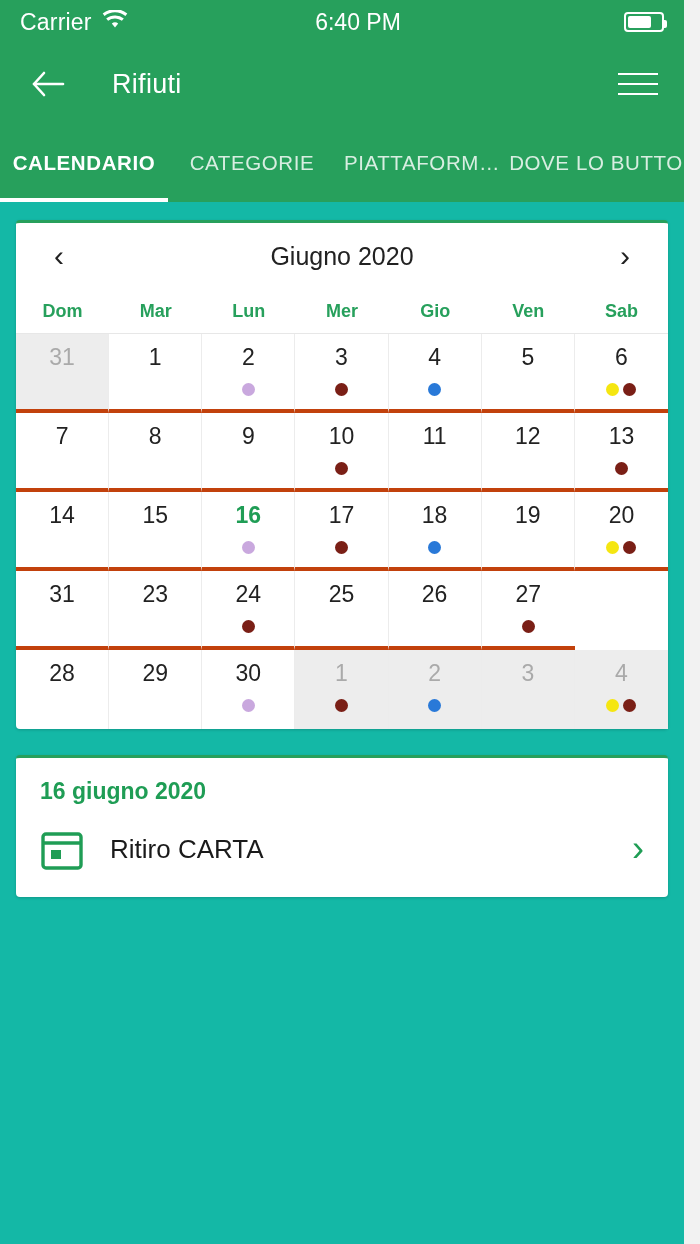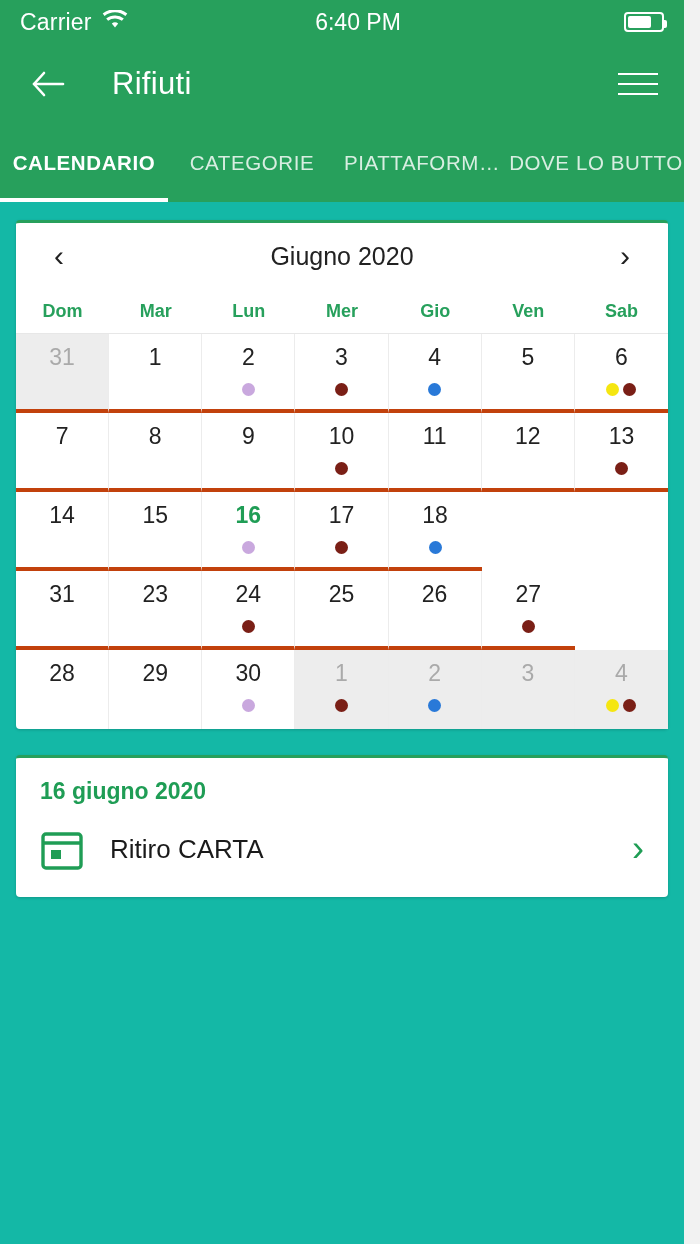--- a/index.html
+++ b/index.html
@@ -80,21 +80,21 @@
     padding: 0 26px;
     flex: 0 0 auto;
   }
   .back-btn {
     width: 44px; height: 44px;
     display: flex; align-items: center; justify-content: center;
     cursor: pointer;
   }
   .app-title {
     color: #ffffff;
-    font-size: 31px;
+    font-size: 27px;
     font-weight: 500;
     margin-left: 42px;
     letter-spacing: 0.3px;
   }
   .menu-btn {
     margin-left: auto;
     width: 40px; height: 30px;
     display: flex; flex-direction: column; justify-content: space-between;
     cursor: pointer;
     padding: 4px 0;
@@ -409,20 +409,31 @@
               <div class="dots">
                 <span class="dot" style="background: rgb(122, 31, 22);"></span>
               </div>
             </div>
             <div class="day">
               <div class="day-num">18</div>
               <div class="dots">
                 <span class="dot" style="background: rgb(41, 121, 216);"></span>
               </div>
             </div>
+            <div class="day">
+              <div class="day-num">19</div>
+              <div class="dots"></div>
+            </div>
+            <div class="day">
+              <div class="day-num">20</div>
+              <div class="dots">
+                <span class="dot" style="background: rgb(245, 230, 17);"></span>
+                <span class="dot" style="background: rgb(122, 31, 22);"></span>
+              </div>
+            </div>
           </div>
           <div class="week">
             <div class="day">
               <div class="day-num">31</div>
               <div class="dots"></div>
             </div>
             <div class="day">
               <div class="day-num">23</div>
               <div class="dots"></div>
             </div>

